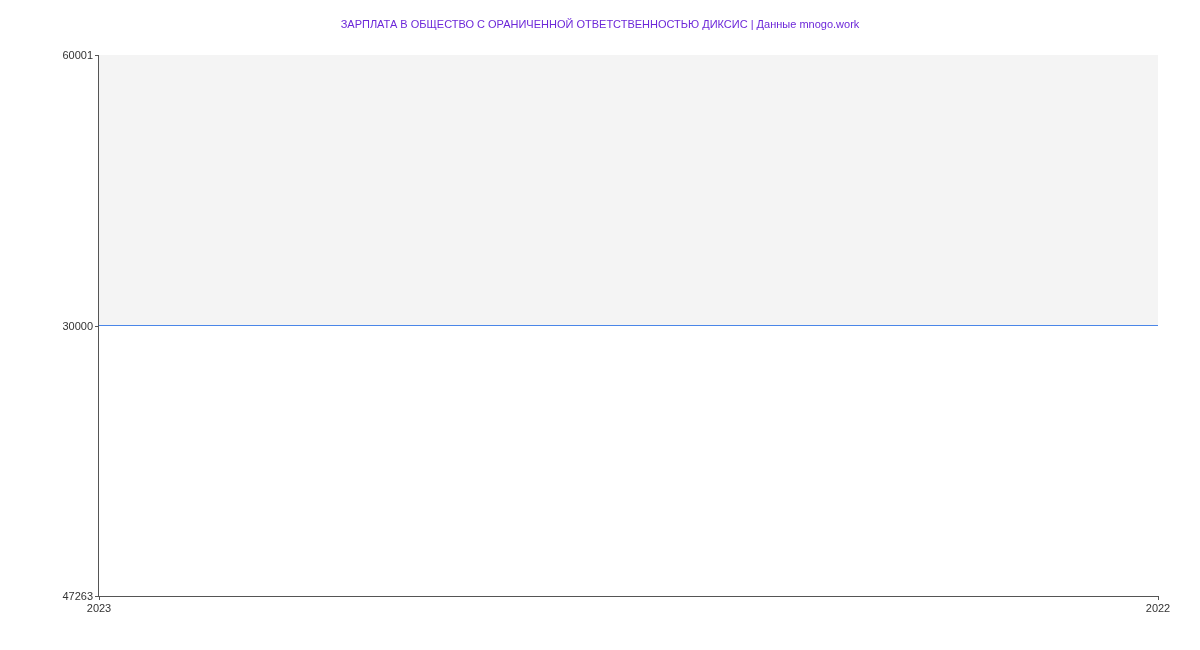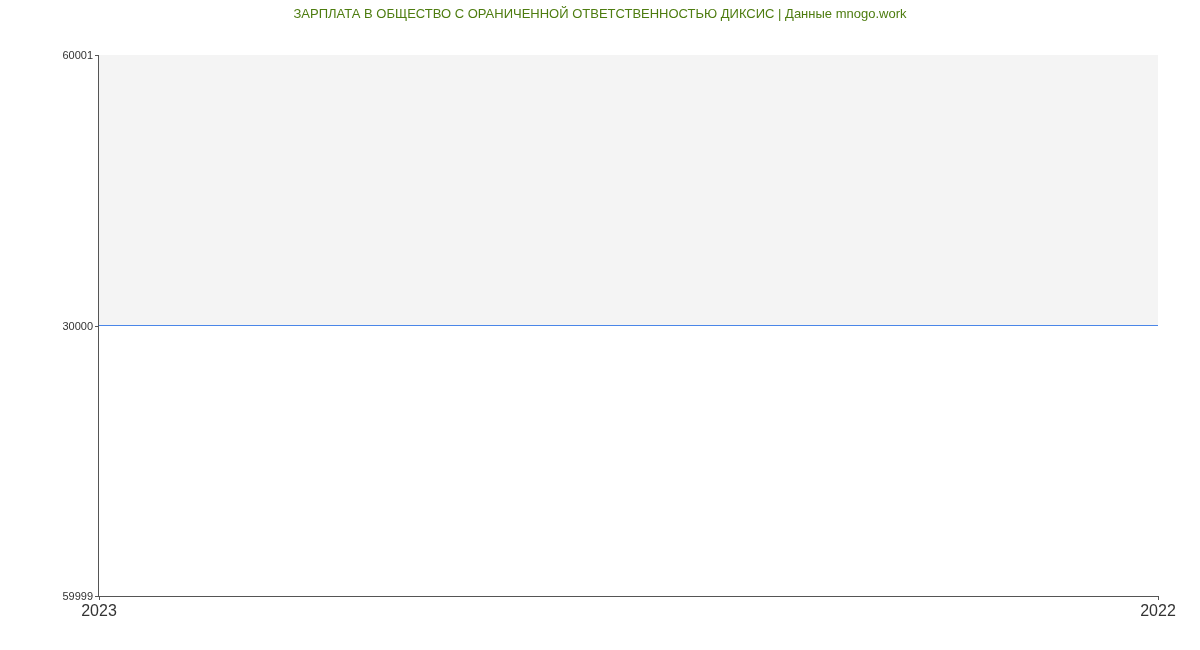--- a/index.html
+++ b/index.html
@@ -9,23 +9,23 @@
     }
     body {
       width: 1200px;
       height: 650px;
       font-family: Verdana, Geneva, sans-serif;
       background: #ffffff;
       position: relative;
     }
     .chart-title {
       text-align: center;
-      font-size: 13px;
-      color: #4d7c0f;
-      padding-top: 6px;
+      font-size: 11px;
+      color: #6d28d9;
+      padding-top: 18px;
       font-weight: normal;
     }
     .chart-container {
       position: absolute;
       left: 98px;
       top: 55px;
       width: 1060px;
       height: 542px;
     }
     .plot-area {
@@ -67,21 +67,21 @@
       position: absolute;
       left: -4px;
       width: 4px;
       height: 1px;
       background: #555;
     }
     .x-tick-label {
       position: absolute;
       top: 100%;
       padding-top: 6px;
-      font-size: 16px;
+      font-size: 11px;
       color: #333;
       transform: translateX(-50%);
     }
     .x-tick-mark {
       position: absolute;
       bottom: -4px;
       width: 1px;
       height: 4px;
       background: #555;
     }
@@ -96,21 +96,21 @@
     <div class="fill-region"></div>
     <div class="data-line"></div>
 
     <div class="y-tick-mark" style="top:0%"></div>
     <div class="y-tick-label" style="top:0%">60001</div>
 
     <div class="y-tick-mark" style="top:50%"></div>
     <div class="y-tick-label" style="top:50%">30000</div>
 
     <div class="y-tick-mark" style="top:100%"></div>
-    <div class="y-tick-label" style="top:100%">59999</div>
+    <div class="y-tick-label" style="top:100%">47263</div>
 
     <div class="x-tick-mark" style="left:0%"></div>
     <div class="x-tick-label" style="left:0%">2023</div>
 
     <div class="x-tick-mark" style="left:100%"></div>
     <div class="x-tick-label" style="left:100%">2022</div>
   </div>
 </div>
 
 </body></html>

